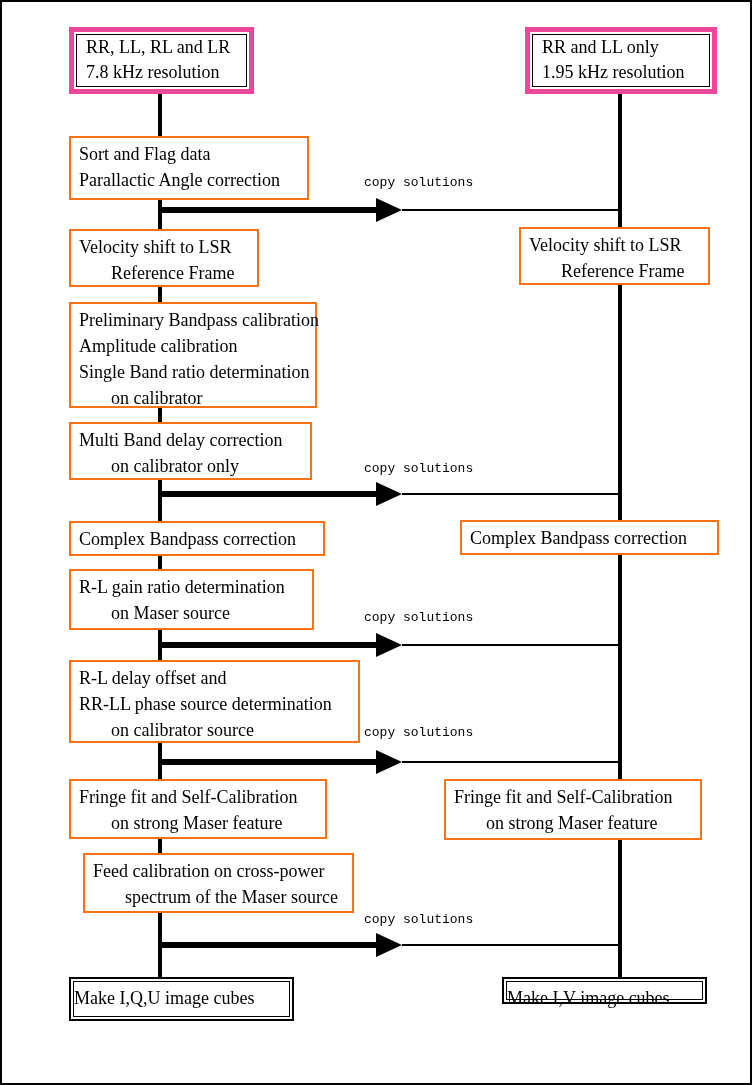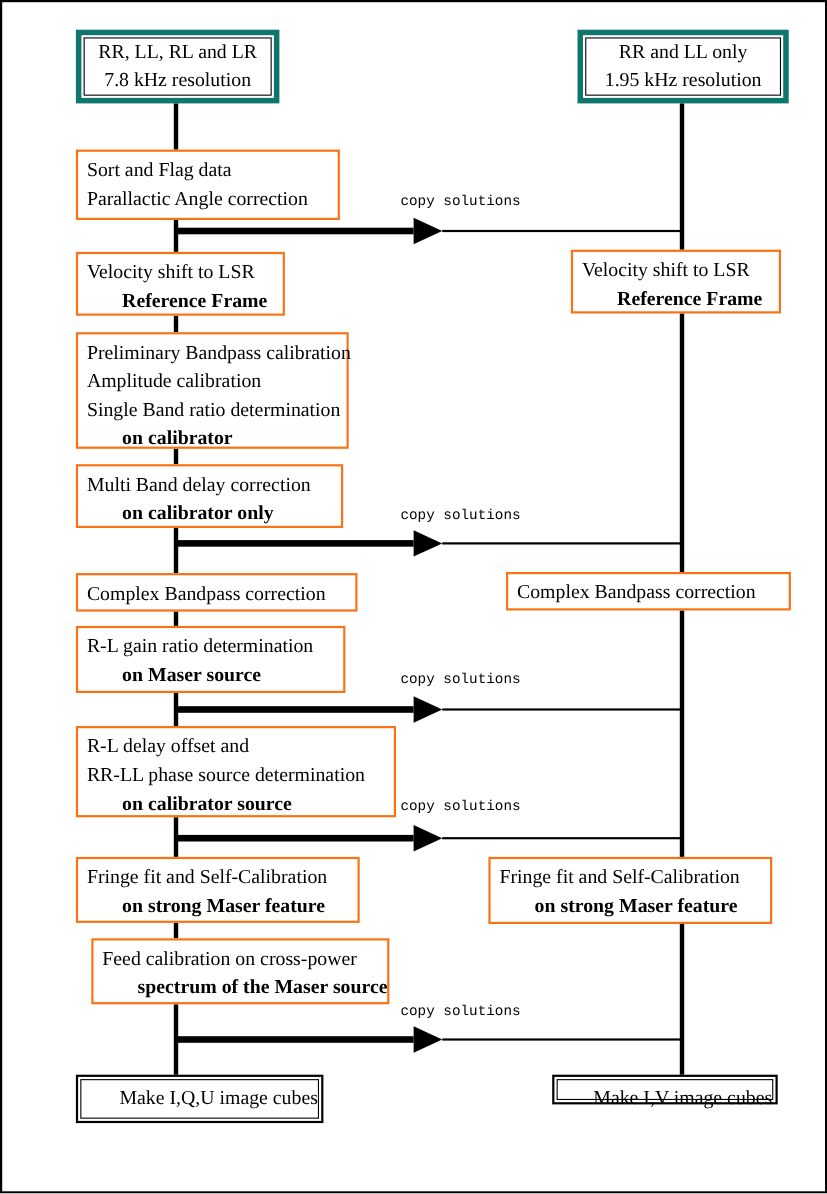--- a/index.html
+++ b/index.html
@@ -18,29 +18,28 @@
     position:absolute;
     box-sizing:border-box;
     border:2px solid #f97316;
     background:#fff;
     padding:3px 8px;
     font-size:18px;
     line-height:26px;
     white-space:nowrap;
     z-index:2;
   }
-  .box .ind{padding-left:32px;font-weight:bold;}
+  .box .ind{padding-left:32px;}
   .dbox{
     position:absolute;
     box-sizing:border-box;
-    border:5px solid #0f766e;
+    border:5px solid #ec4899;
     background:#fff;
     padding:2px;
     z-index:2;
-    text-align:center;
   }
   .dbox .inner{
     box-sizing:border-box;
     width:100%;height:100%;
     border:1px solid #000;
     padding:0 9px;
     font-size:18px;
     line-height:25px;
     white-space:nowrap;
   }
@@ -51,21 +50,21 @@
     background:#fff;
     padding:2px;
     z-index:2;
   }
   .obox .inner{
     box-sizing:border-box;
     width:100%;height:100%;
     border:1px solid #000;
     font-size:18px;
     line-height:32px;
-    text-align:right;
+    text-align:left;
     white-space:nowrap;
   }
   .arrow{position:absolute;left:158px;width:462px;height:24px;z-index:1;}
   .arrow .shaft{position:absolute;left:0;top:9px;width:216px;height:6px;background:#000;}
   .arrow .head{
     position:absolute;left:216px;top:0;width:0;height:0;
     border-top:12px solid transparent;
     border-bottom:12px solid transparent;
     border-left:26px solid #000;
   }

